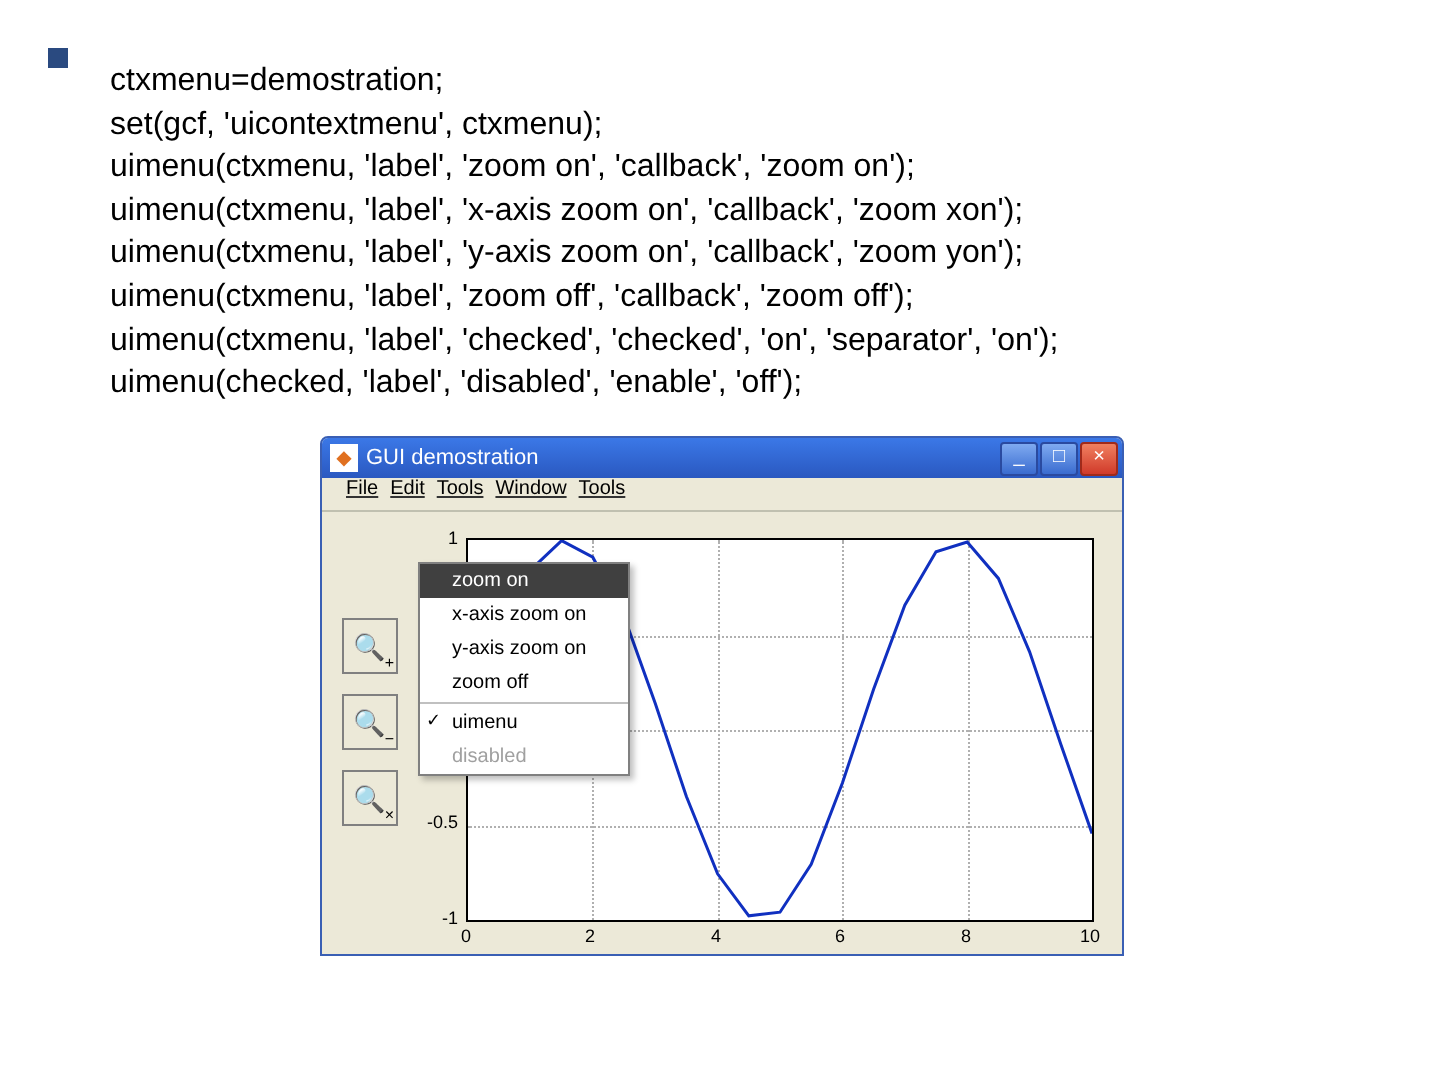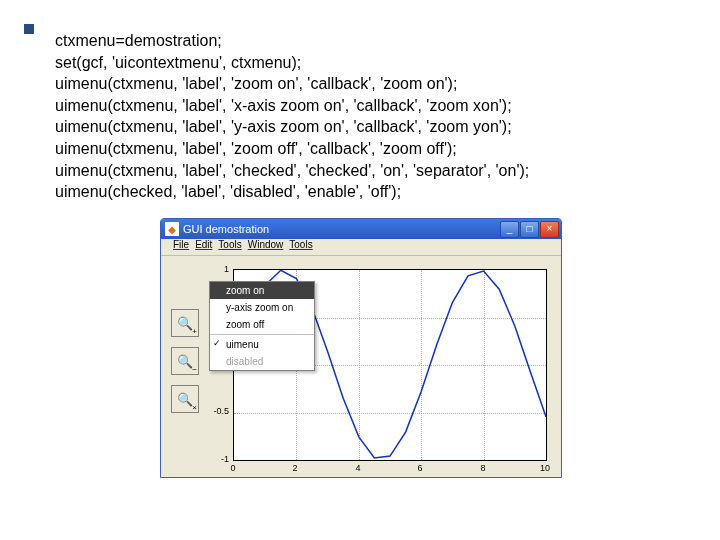--- a/index.html
+++ b/index.html
@@ -196,19 +196,20 @@
   <div class="tick-x" style="left:322px; top:244px">8</div>
   <div class="tick-x" style="left:384px; top:244px">10</div>
   <div class="tick-y" style="right:332px; top:240px">-1</div>
   <div class="tick-y" style="right:332px; top:192px">-0.5</div>
   <div class="tick-y" style="right:332px; top:145px">0</div>
   <div class="tick-y" style="right:332px; top:97px">0.5</div>
   <div class="tick-y" style="right:332px; top:50px">1</div>
 
   <div class="ctx-menu">
     <div class="ctx-item sel">zoom on</div>
+    <div class="ctx-item">x-axis zoom on</div>
     <div class="ctx-item">y-axis zoom on</div>
     <div class="ctx-item">zoom off</div>
     <div class="ctx-sep"></div>
     <div class="ctx-item ctx-check">uimenu</div>
     <div class="ctx-item disabled">disabled</div>
   </div>
 </div>
 
 </body></html>

